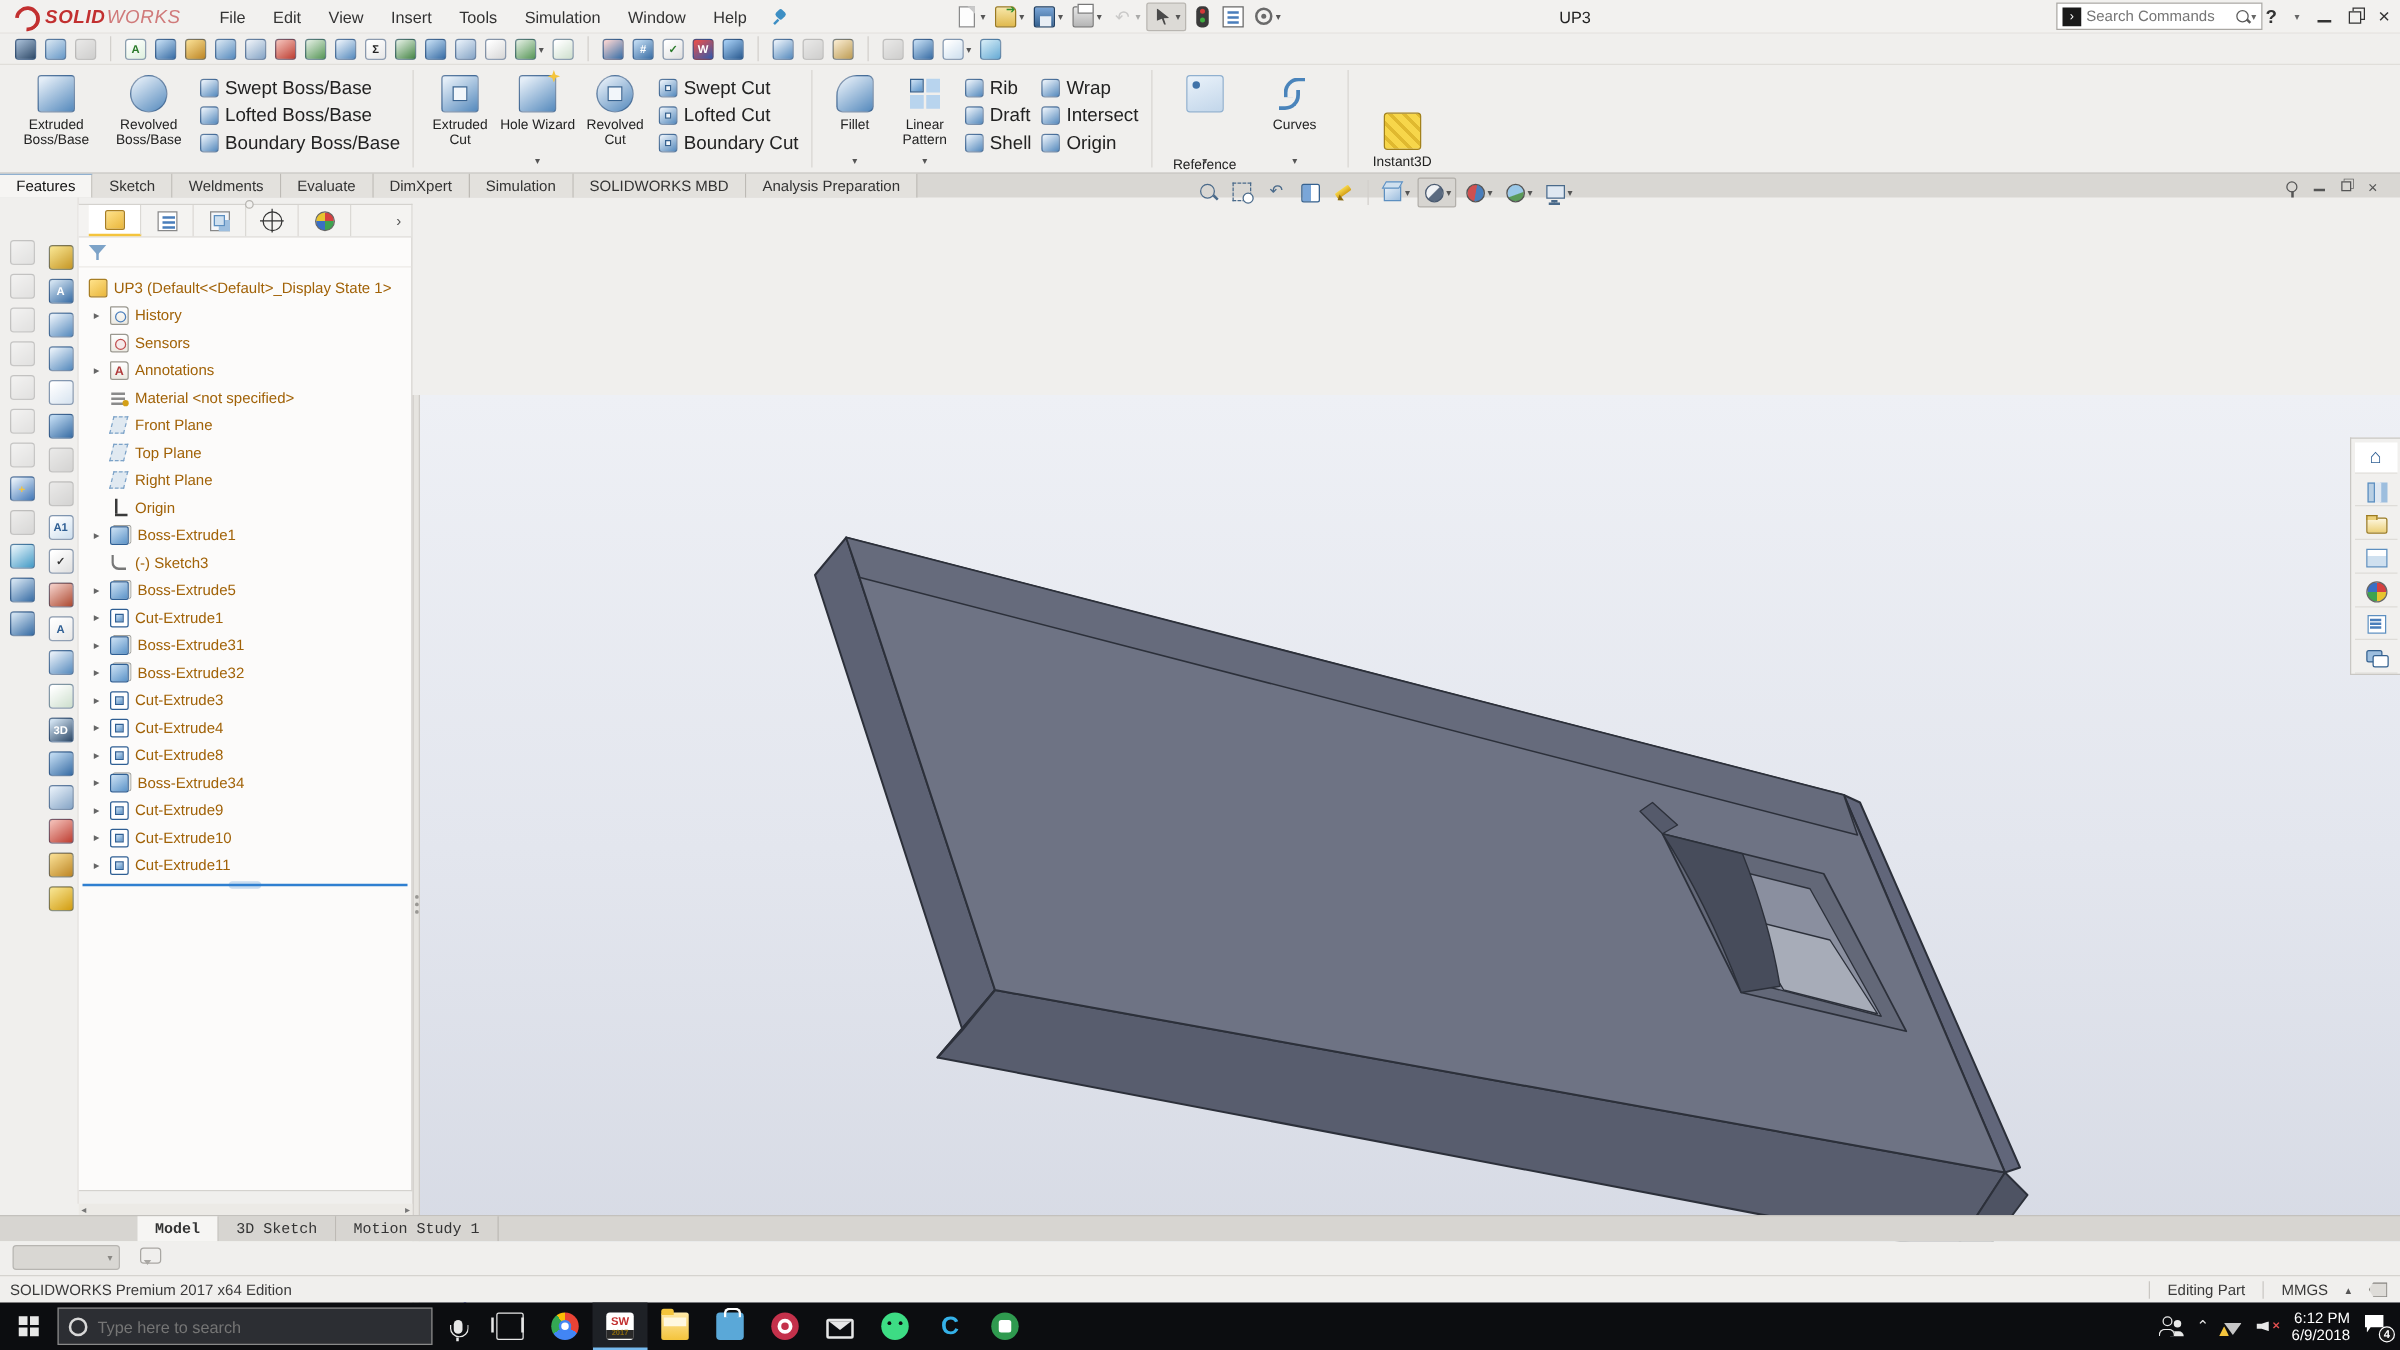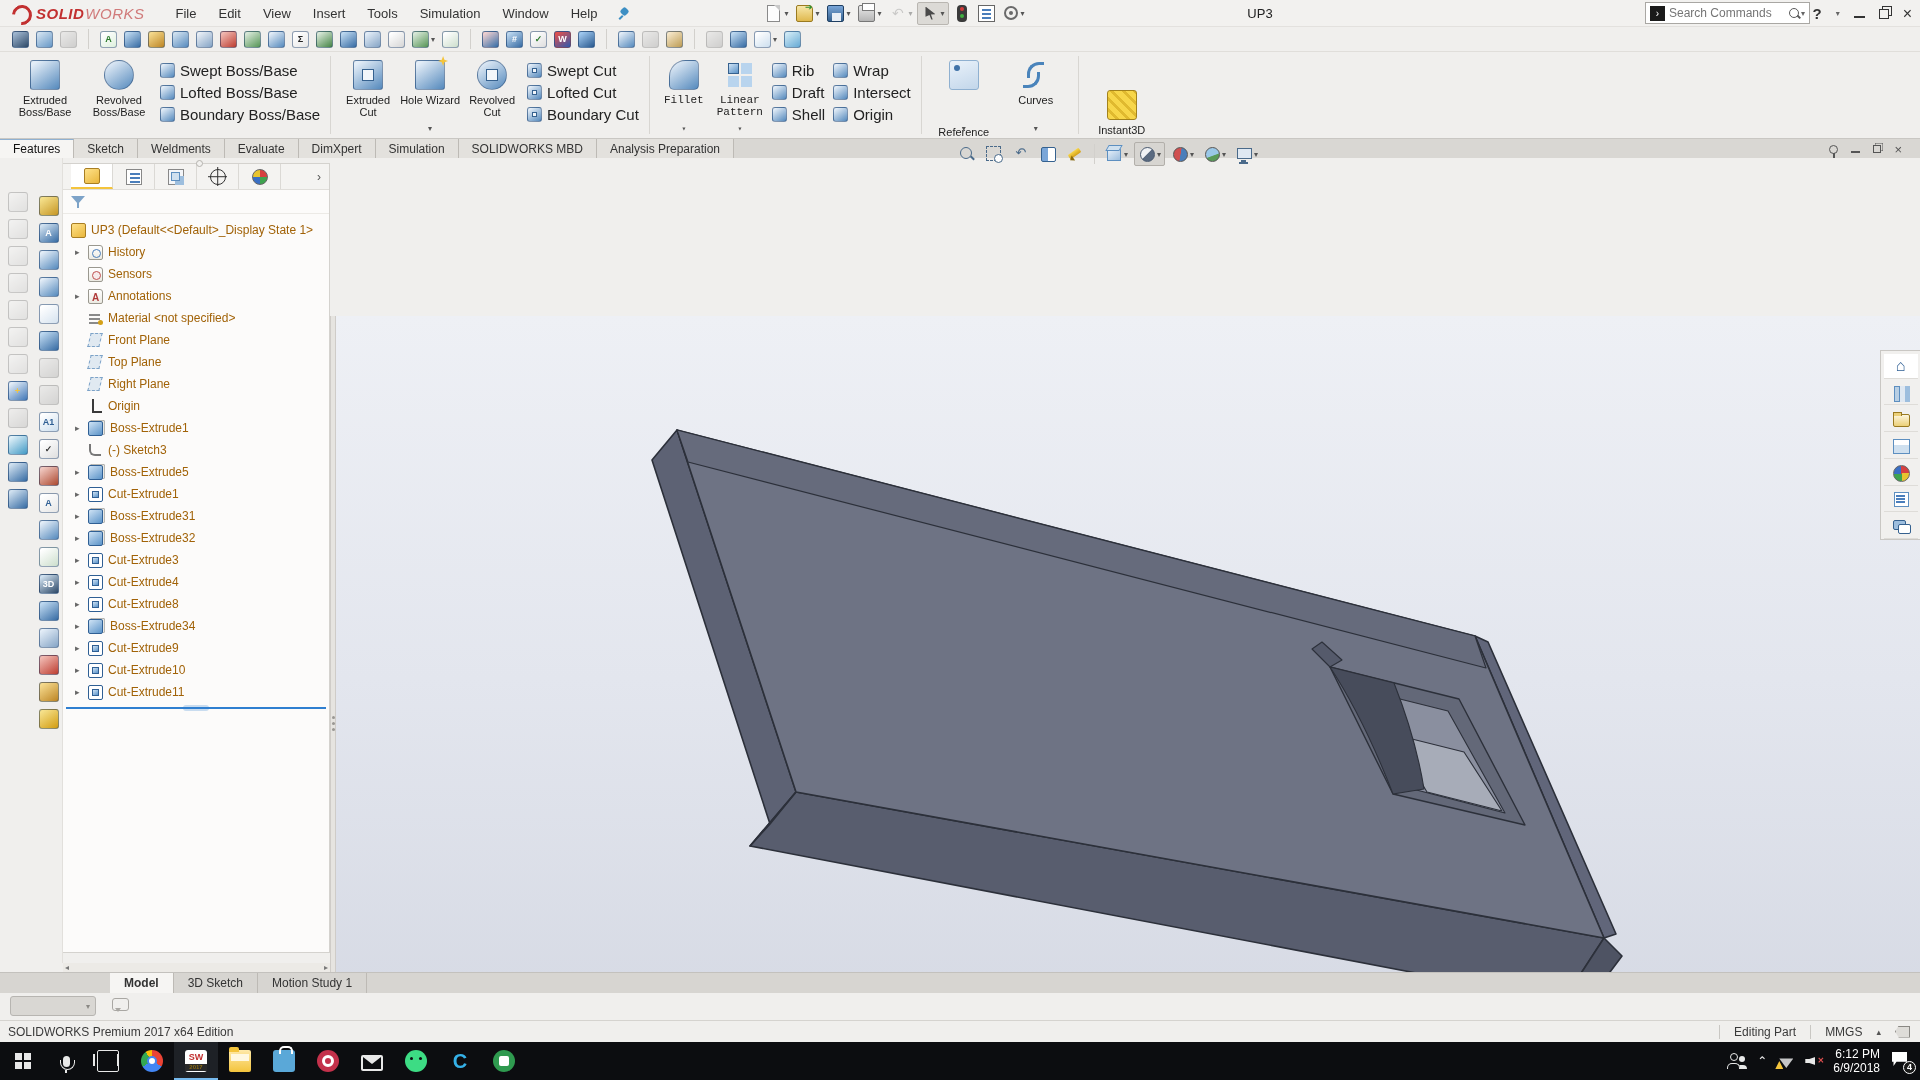--- a/index.html
+++ b/index.html
@@ -513,21 +513,21 @@
             <span>Lofted Cut</span>
           </div>
           <div class="rsmall" data-icon="boundary-cut">
             <span class="chip"></span>
             <span>Boundary Cut</span>
           </div>
         </div>
     </div>
     <div class="rsep"></div>
     <div class="rgroup">
-      <div style="display:flex;font-family:Liberation Mono, monospace;">
+      <div style="display:flex;">
 
       <div class="rbig" style="width:56px;" data-icon="fillet" data-caret="1">
             <span class="chip"></span>
             <span class="rlbl">Fillet</span>
             <span class="dd">▾</span>
           </div>
           <div class="rbig" style="width:56px;" data-icon="pattern" data-caret="1">
             <span class="chip"></span>
             <span class="rlbl">Linear Pattern</span>
             <span class="dd">▾</span>
@@ -926,21 +926,21 @@
   </div>
 
   <div id="doctabs">
     <div class="tabnav">
 
     <span></span>
         <span></span>
         <span></span>
         <span></span>
       </div>
-    <div style="display:flex;">
+    <div style="display:flex;font-family:Liberation Mono, monospace;">
 
     <div class="dtab active">
           <span>Model</span>
         </div>
         <div class="dtab">
           <span>3D Sketch</span>
         </div>
         <div class="dtab">
           <span>Motion Study 1</span>
         </div>
@@ -961,20 +961,24 @@
       <span>MMGS</span>
       <span style="font-size:9px;color:#555;">▴</span>
       <span class="tagicon"></span>
     </div>
   </div>
 
   <div id="taskbar">
     <div id="start">
         <span class="winlogo"></span>
       </div>
+    <div id="tsearch">
+      <span class="cortana"></span>
+      <input placeholder="Type here to search" style="">
+    </div>
     <div class="micbtn">
         <span class="micg"></span>
       </div>
     <div id="apps">
 
     <div class="app" data-icon="taskview">
           <span class="ag"></span>
         </div>
         <div class="app" data-icon="chrome">
           <span class="ag"></span>

